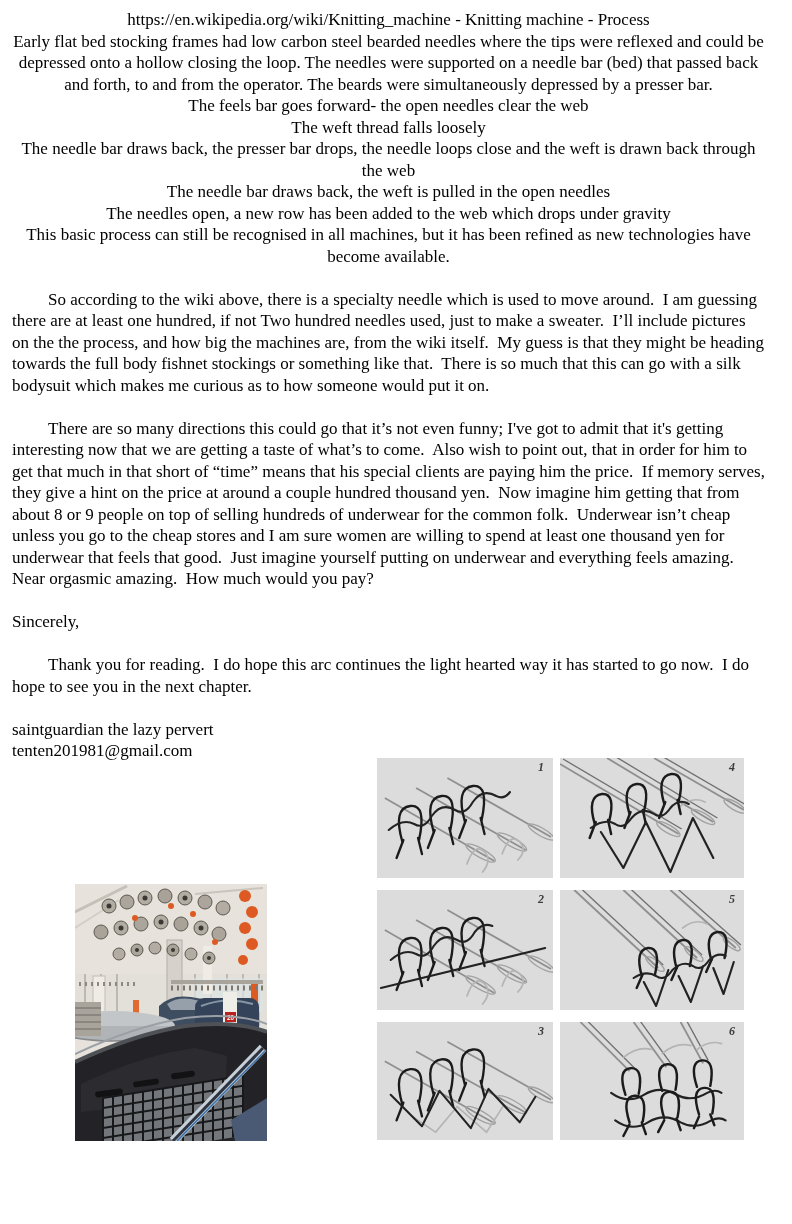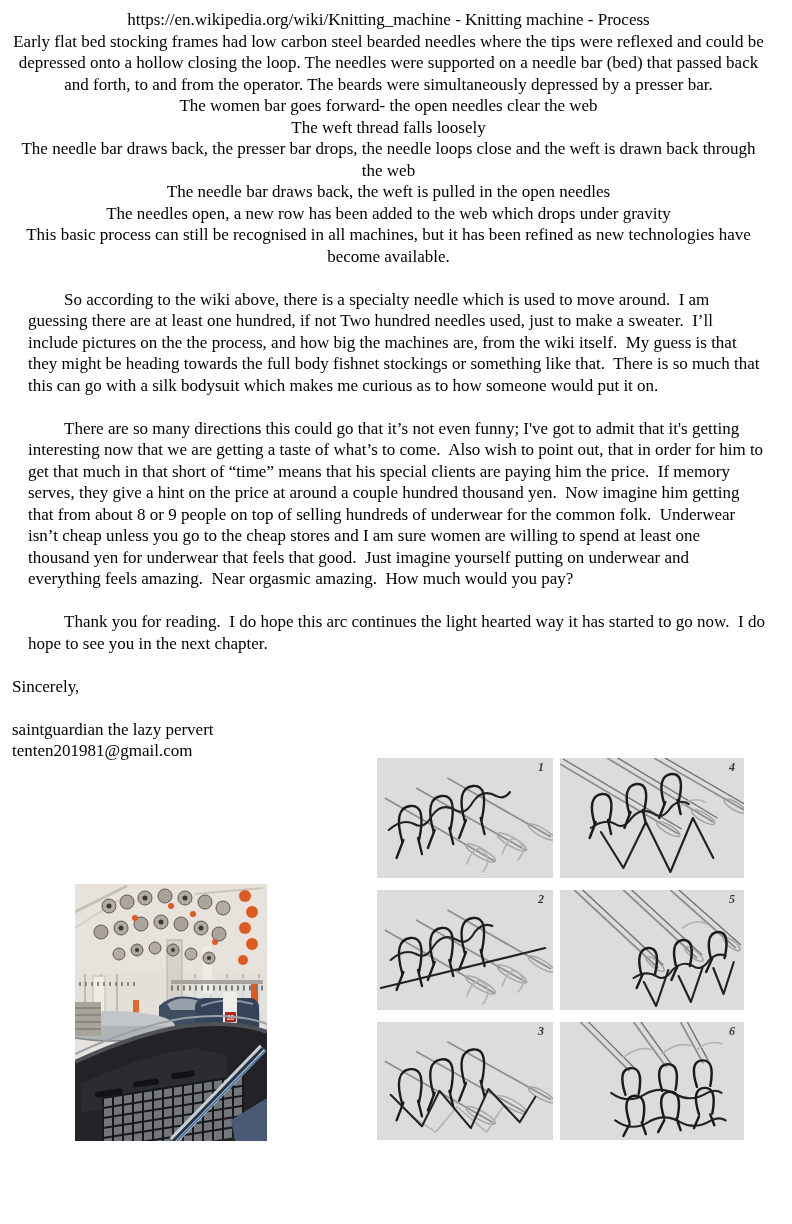--- a/index.html
+++ b/index.html
@@ -4,21 +4,21 @@
 <style>
   html,body{margin:0;padding:0;background:#fff;}
   .page{position:relative;width:792px;height:1224px;background:#ffffff;overflow:hidden;
         font-family:"Liberation Serif",serif;font-size:17px;line-height:21.5px;color:#000;}
   .textflow{padding:9px 27px 0 12px;}
   .centered{text-align:center;}
   .step{text-align:center;}
   p{margin:0;}
   .gap{margin-top:21.5px;}
   .para{white-space:pre-wrap;}
-  .indent{text-indent:36px;margin-left:16px;}
+  .indent{text-indent:36px;}
   .sig-line{margin:0;}
   
   .photo{position:absolute;left:75px;top:884px;width:192px;height:257px;}
   .panel{position:absolute;background:#dcdcdc;}
   .panel svg{display:block;width:100%;height:100%;}
   .panel-number{position:absolute;top:3px;right:9px;
       font-family:"Liberation Serif",serif;font-style:italic;font-weight:bold;
       font-size:12px;line-height:12px;color:#3c3c3c;}
   .pos-1{left:377px;top:758px;width:176px;height:120px;}
   .pos-2{left:377px;top:890px;width:176px;height:120px;}
@@ -34,31 +34,31 @@
   .weft{stroke:#222;stroke-width:2.1;fill:none;stroke-linecap:round;stroke-linejoin:round;}
 </style>
 </head>
 <body>
 
 <div class="page">
 
   <div class="textflow">
     <div class="centered">https://en.wikipedia.org/wiki/Knitting_machine - Knitting machine - Process</div>
     <div class="centered">Early flat bed stocking frames had low carbon steel bearded needles where the tips were reflexed and could be depressed onto a hollow closing the loop. The needles were supported on a needle bar (bed) that passed back and forth, to and from the operator. The beards were simultaneously depressed by a presser bar.</div>
-    <div class="step">The women bar goes forward- the open needles clear the web</div>
+    <div class="step">The feels bar goes forward- the open needles clear the web</div>
     <div class="step">The weft thread falls loosely</div>
     <div class="step">The needle bar draws back, the presser bar drops, the needle loops close and the weft is drawn back through the web</div>
     <div class="step">The needle bar draws back, the weft is pulled in the open needles</div>
     <div class="step">The needles open, a new row has been added to the web which drops under gravity</div>
     <div class="step">This basic process can still be recognised in all machines, but it has been refined as new technologies have become available.</div>
 
     <p class="gap para indent">So according to the wiki above, there is a specialty needle which is used to move around.  I am guessing there are at least one hundred, if not Two hundred needles used, just to make a sweater.  I’ll include pictures on the the process, and how big the machines are, from the wiki itself.  My guess is that they might be heading towards the full body fishnet stockings or something like that.  There is so much that this can go with a silk bodysuit which makes me curious as to how someone would put it on.</p>
     <p class="gap para indent">There are so many directions this could go that it’s not even funny; I've got to admit that it's getting interesting now that we are getting a taste of what’s to come.  Also wish to point out, that in order for him to get that much in that short of “time” means that his special clients are paying him the price.  If memory serves, they give a hint on the price at around a couple hundred thousand yen.  Now imagine him getting that from about 8 or 9 people on top of selling hundreds of underwear for the common folk.  Underwear isn’t cheap unless you go to the cheap stores and I am sure women are willing to spend at least one thousand yen for underwear that feels that good.  Just imagine yourself putting on underwear and everything feels amazing.  Near orgasmic amazing.  How much would you pay?</p>
+    <p class="gap">Sincerely,</p>
     <p class="gap para indent">Thank you for reading.  I do hope this arc continues the light hearted way it has started to go now.  I do hope to see you in the next chapter.</p>
-    <p class="gap">Sincerely,</p>
     <div class="gap">
       <p class="sig-line">saintguardian the lazy pervert</p>
       <p class="sig-line">tenten201981@gmail.com</p>
     </div>
   </div>
 
   <div class="photo">
     <svg viewBox="0 0 192 257" width="192" height="257">
       <rect x="0" y="0" width="192" height="257" fill="#e7e3dc"></rect>
 

